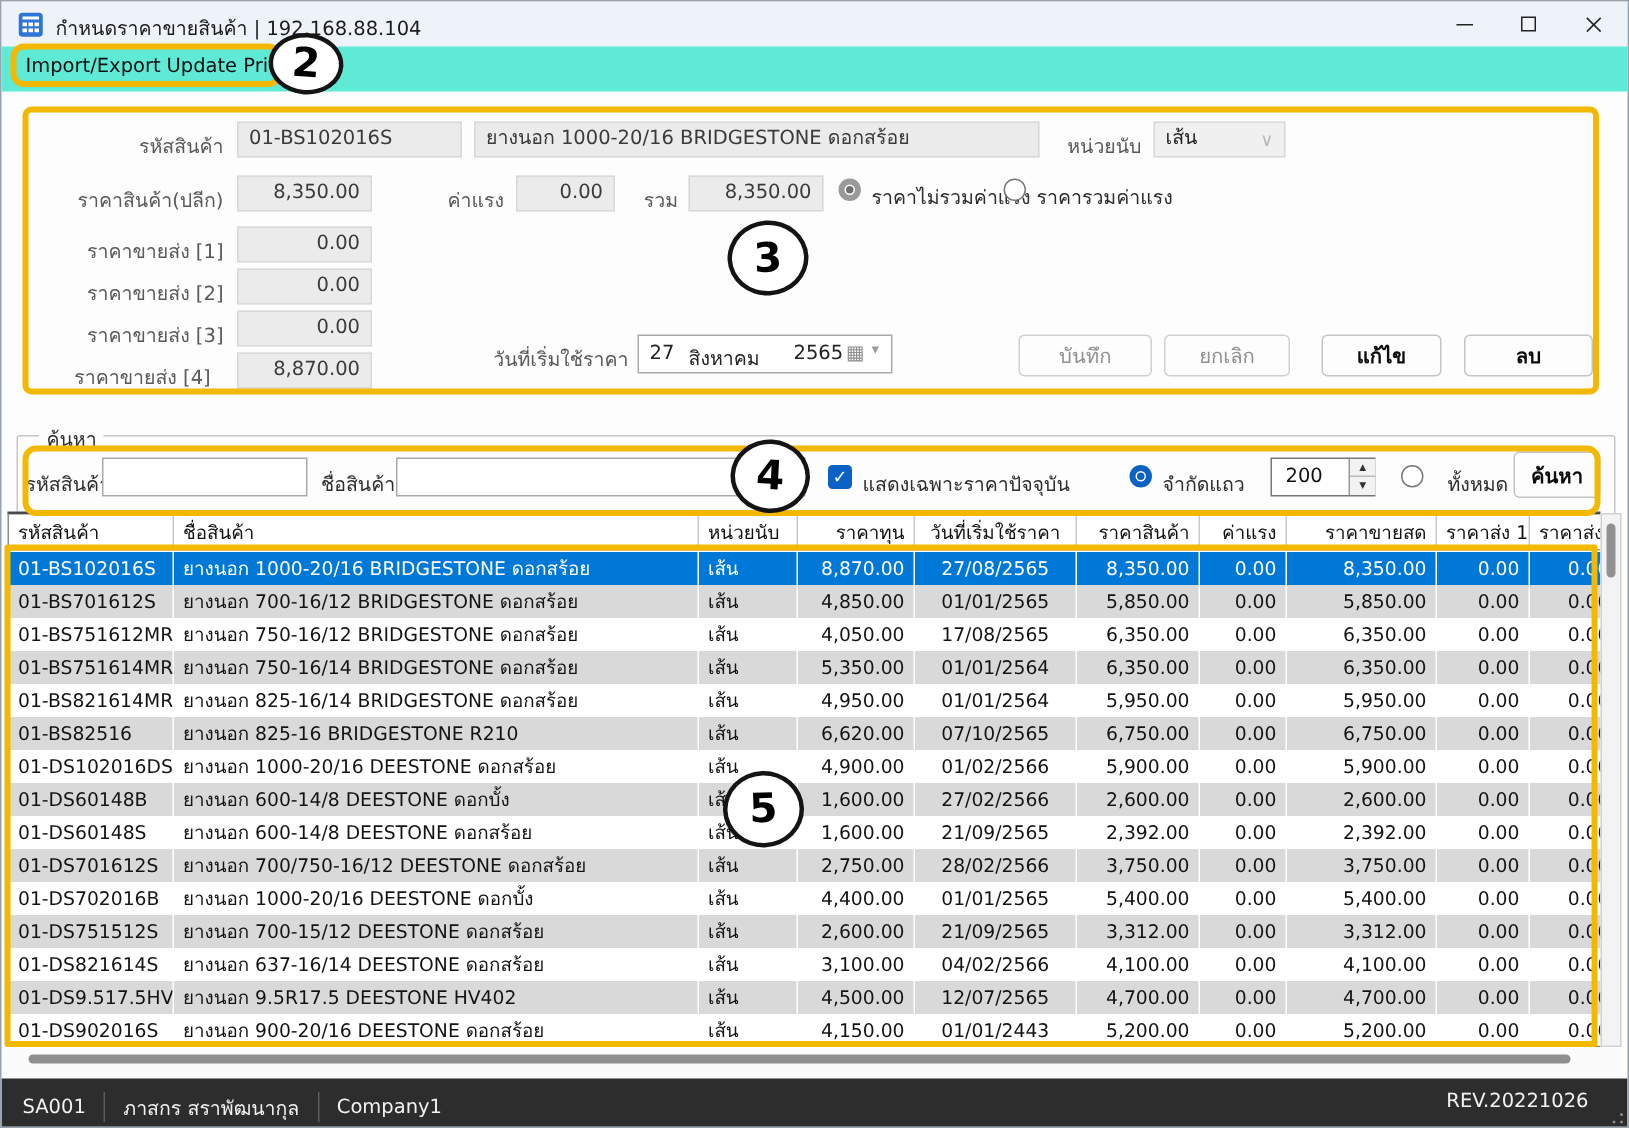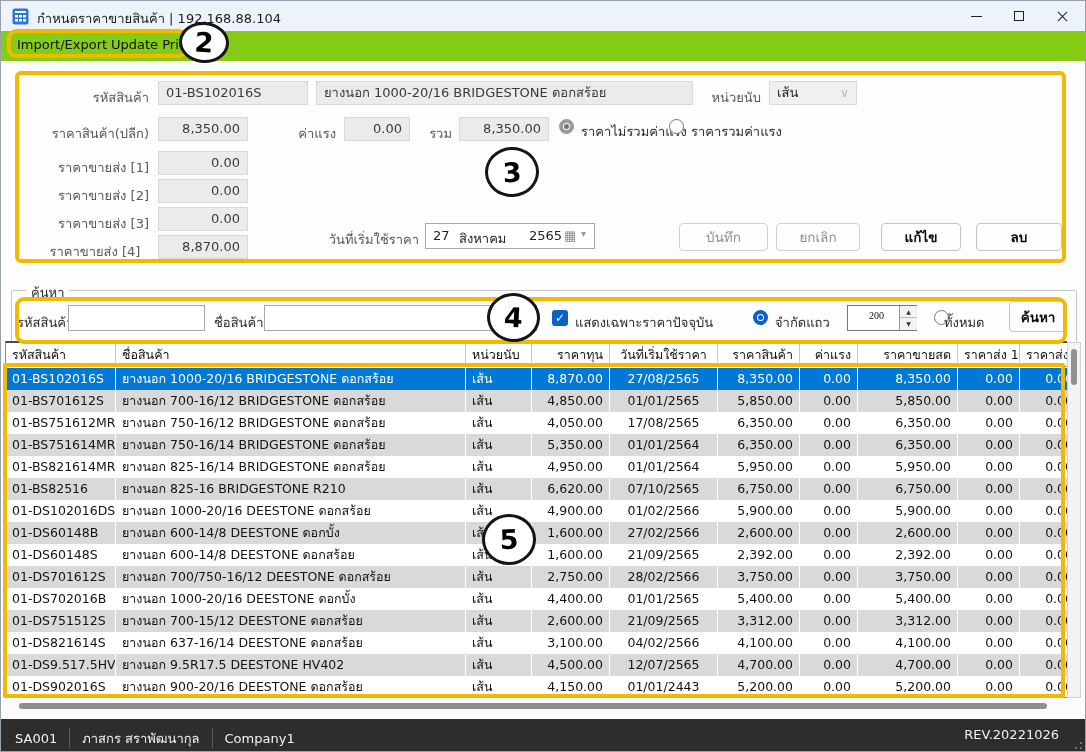--- a/index.html
+++ b/index.html
@@ -13,21 +13,21 @@
   .titlebar { position:absolute; left:0; top:0; width:100%; height:30px; background:#eef3f9; }
   .app-icon { position:absolute; left:11px; top:7px; width:17px; height:17px; }
   .title-text { position:absolute; left:36px; top:7px; font-size:13px; color:#1b1b1b; white-space:nowrap; }
   .win-btn { position:absolute; top:0; width:46px; height:30px; cursor:default; }
   .win-btn.min { right:86px; } .win-btn.max { right:43px; } .win-btn.close { right:0; }
   .win-btn .g-min { position:absolute; left:18px; top:15px; width:11px; height:0; border-top:1px solid #222; }
   .win-btn .g-max { position:absolute; left:18px; top:10px; width:10px; height:10px; border:1px solid #222; }
   .win-btn .g-x1,.win-btn .g-x2 { position:absolute; left:17px; top:15px; width:13px; height:0; border-top:1px solid #222; }
   .win-btn .g-x1 { transform:rotate(45deg);} .win-btn .g-x2 { transform:rotate(-45deg);}
   
-  .menubar { position:absolute; left:0; top:30px; width:100%; height:30px; background:#84cc16; }
+  .menubar { position:absolute; left:0; top:30px; width:100%; height:30px; background:#5eead4; }
   .menu-item { position:absolute; top:6px; font-size:13px; color:#111; cursor:default; }
   .menu-item.m0 { left:16px; } .menu-item.m1 { left:110px; }
   
   .anno-box { position:absolute; border:4px solid var(--annotation,#f3b800); pointer-events:none; z-index:40; }
   .box2 { left:6px;  top:28px;  width:181px;  height:29px;  border-radius:9px; }
   .box3 { left:14px; top:70px;  width:1051px; height:192px; border-radius:6px; }
   .box4 { left:14px; top:296px; width:1052px; height:47px;  border-radius:9px; }
   .box5 { left:2px;  top:362px; width:1062px; height:335px; border-radius:2px; }
   .callout {
     position:absolute; z-index:50; background:#fff; border:3px solid #141414; border-radius:50%;
@@ -68,21 +68,21 @@
   }
   .btn.disabled { color:#8f8f8f; }
   .btn.strong { color:#0b0b0b; font-weight:bold; border-color:#c4c4c4; }
   
   .groupbox { position:absolute; left:10px; top:289px; width:1066px; height:67px; border:1px solid #c6c6c6; border-radius:2px; }
   .group-legend { position:absolute; left:14px; top:-9px; background:#fdfdfd; padding:0 5px; font-size:13px; color:#2c2c2c; }
   .s-input { position:absolute; top:304px; height:26px; background:#fff; border:1px solid #a9a9a9; font-size:13px; padding:0 6px; }
   .slabel { position:absolute; font-size:13px; color:#2c2c2c; white-space:nowrap; }
   .checkbox { position:absolute; left:551px; top:309px; width:16px; height:16px; background:var(--accent2,#0b62c4); border-radius:3px; color:#fff; font-size:12px; line-height:16px; text-align:center; }
   .spinner { position:absolute; left:846px; top:304px; width:70px; height:26px; background:#fff; border:1px solid #777; }
-  .spin-val { position:absolute; left:21px; top:4px; font-size:10px; color:#111;font-family:Liberation Serif, serif; }
+  .spin-val { position:absolute; left:9px; top:4px; font-size:13px; color:#111; }
   .spin-btns { position:absolute; right:0; top:0; width:17px; height:24px; border-left:1px solid #999; }
   .spin-up,.spin-down { position:absolute; left:0; width:17px; height:12px; background:#f2f2f2; color:#333; font-size:6px; text-align:center; line-height:12px; }
   .spin-up { top:0; border-bottom:1px solid #bbb; } .spin-down { top:12px; }
   .search-btn { left:1008px; top:300px; width:58px; height:31px; }
   
   .grid { position:absolute; left:4px; top:340px; width:1062px; height:357px; border-top:2px solid #4a4a4a; border-left:1px solid #8d8d8d; border-bottom:1px solid #8d8d8d; background:#fff; overflow:hidden; }
   .ghead { position:absolute; left:0; top:0; width:1100px; height:24px; background:#fff; border-bottom:1px solid #9c9c9c; display:flex; }
   .hcell { font-size:12.5px; color:#111; line-height:23px; border-right:1px solid #c9c9c9; padding:0 6px; white-space:nowrap; overflow:hidden; flex:none; }
   .gbody { position:absolute; left:0; top:25px; width:1100px; }
   .trow { display:flex; height:22px; background:#fff; cursor:default; }
@@ -198,21 +198,21 @@
   <span class="radio sel-blue" style="left:752px; top:309px;"></span>
   <div class="slabel" style="left:774px; top:311px;">จำกัดแถว</div>
   <div class="spinner">
     <span class="spin-val">200</span>
     <span class="spin-btns">
       <span class="spin-up">▲</span>
       <span class="spin-down">▼</span>
     </span>
   </div>
   <span class="radio unsel" style="left:933px; top:309px;"></span>
-  <div class="slabel" style="left:943px; top:311px;">ทั้งหมด</div>
+  <div class="slabel" style="left:964px; top:311px;">ทั้งหมด</div>
   <div class="btn strong search-btn">ค้นหา</div>
 
   <div class="grid">
     <div class="ghead">
       <div class="hcell c0 al">รหัสสินค้า</div>
       <div class="hcell c1 al">ชื่อสินค้า</div>
       <div class="hcell c2 al">หน่วยนับ</div>
       <div class="hcell c3 ar">ราคาทุน</div>
       <div class="hcell c4 ac">วันที่เริ่มใช้ราคา</div>
       <div class="hcell c5 ar">ราคาสินค้า</div>

